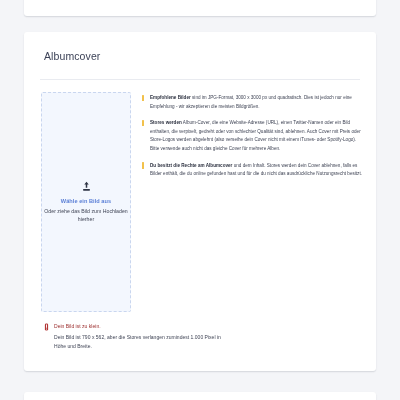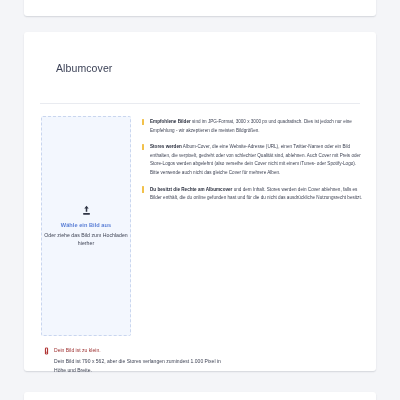--- a/index.html
+++ b/index.html
@@ -53,21 +53,21 @@
   
   .card-header {
     padding: 14px 16px 0 16px;
   }
   .card-title {
     font-size: 10.5px;
     line-height: 13px;
     color: #3c4257;
     font-weight: 400;
     letter-spacing: 0.1px;
-    margin: 16px;
+    margin: 4px;
     padding: 0 0 12px 0;
   }
   .divider {
     height: 1px;
     background: #e9ebf0;
     margin: 0 16px;
   }
 
   
   .card-body {

